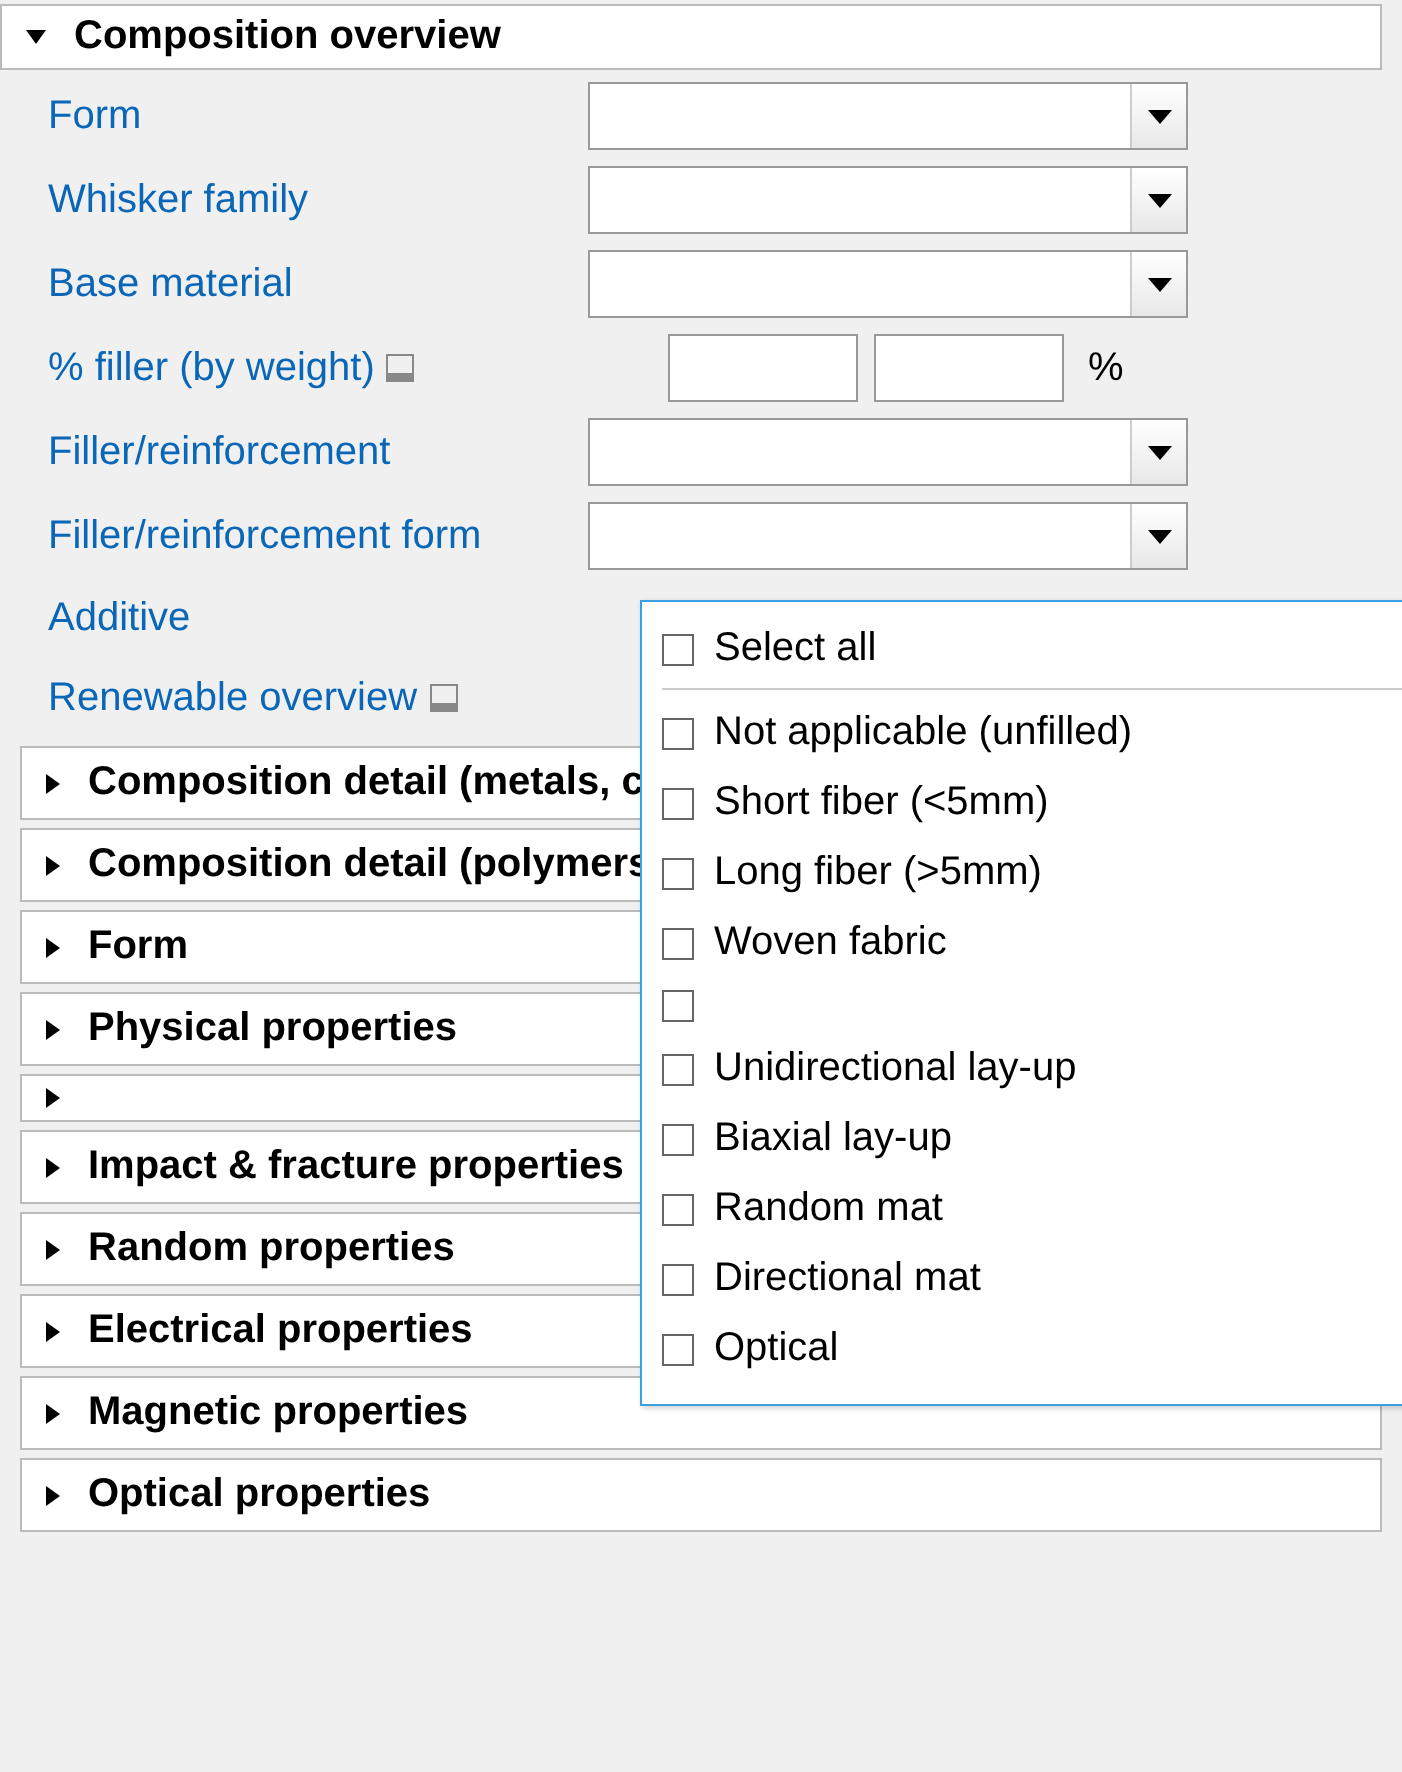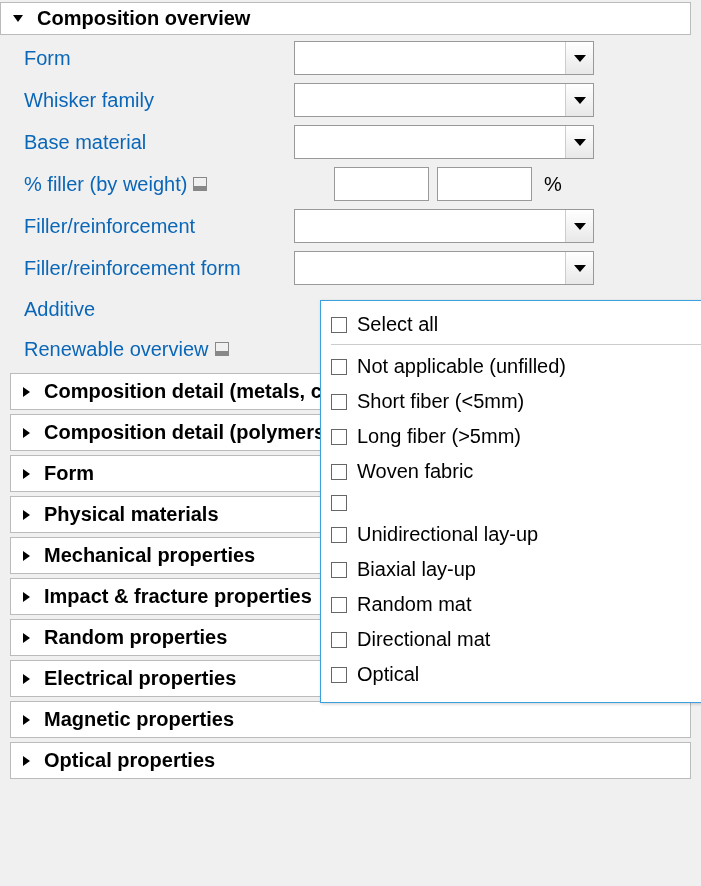--- a/index.html
+++ b/index.html
@@ -232,25 +232,24 @@
       <div class="section-item">
         <span class="arrow-icon arrow-right"></span>
         <span>Composition detail (polymers and natural materials)</span>
       </div>
       <div class="section-item">
         <span class="arrow-icon arrow-right"></span>
         <span>Form</span>
       </div>
       <div class="section-item">
         <span class="arrow-icon arrow-right"></span>
-        <span>Physical materials</span>
-      </div>
-      <div class="section-item">
-        <span class="arrow-icon arrow-right"></span>
-        <span>Mechanical properties</span>
+        <span>Physical properties</span>
+      </div>
+      <div class="section-item">
+        <span class="arrow-icon arrow-right"></span>
       </div>
       <div class="section-item">
         <span class="arrow-icon arrow-right"></span>
         <span>Impact &amp; fracture properties</span>
       </div>
       <div class="section-item">
         <span class="arrow-icon arrow-right"></span>
         <span>Random properties</span>
       </div>
       <div class="section-item">

